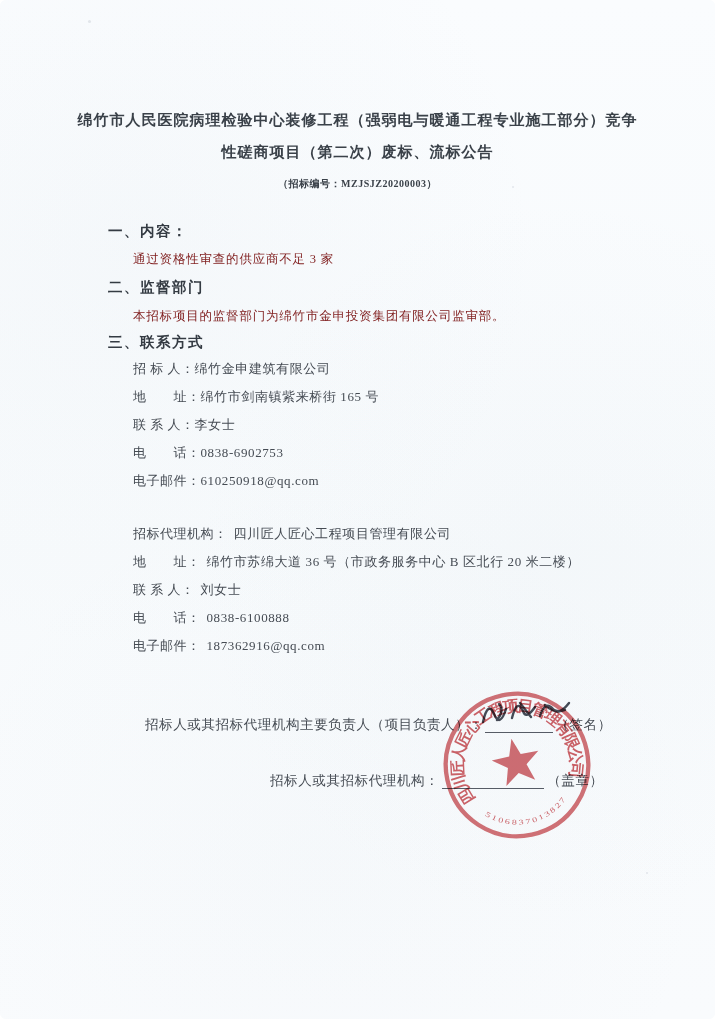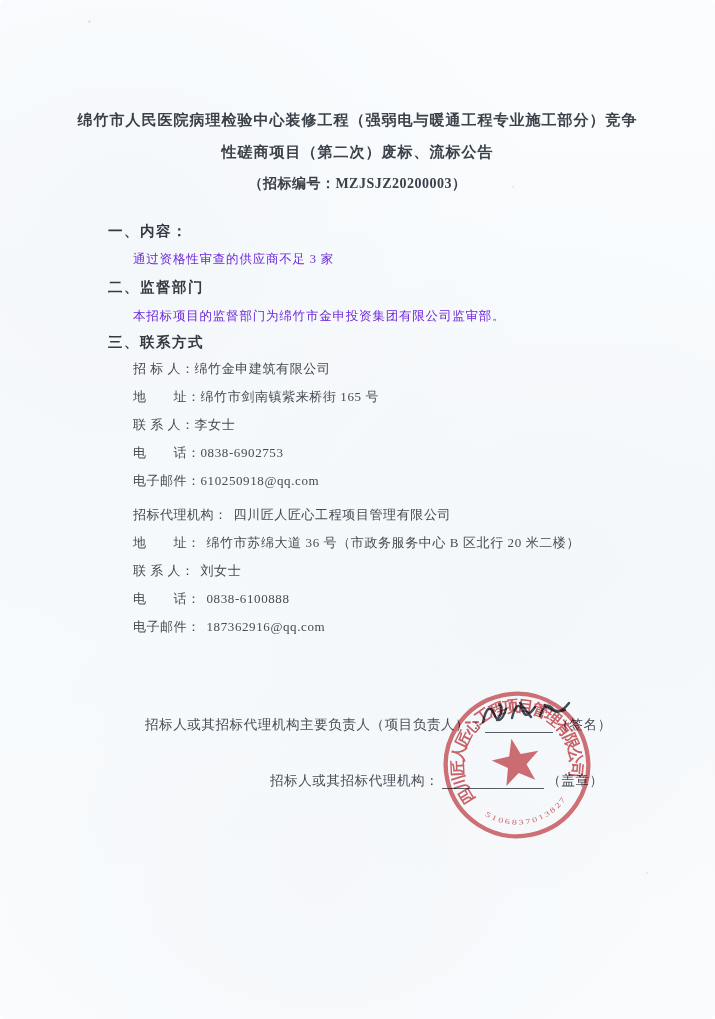--- a/index.html
+++ b/index.html
@@ -19,28 +19,28 @@
       radial-gradient(circle at 45% 85%, rgba(186,202,214,0.05), transparent 40%),
       linear-gradient(180deg,#fafcfe 0%, #f7fafc 55%, #f9fbfd 100%);
   }
   .speck { position:absolute; border-radius:50%; background:rgba(125,140,155,0.18); }
 
   .title-block {
     position:absolute; top:104px; left:40px; right:40px;
     text-align:center; font-weight:700; font-size:15px; line-height:32px;
     color:#3a4149; letter-spacing:1px;
   }
-  .title-block .tl3 { font-size:14px; letter-spacing:0.5px; }
+  .title-block .tl3 { font-size:10px; letter-spacing:0.5px; }
 
   .sec-heading {
     position:absolute; left:108px; font-size:14.5px; font-weight:700;
     color:#343b43; letter-spacing:1.5px; white-space:pre;
   }
   .sec-body {
-    position:absolute; left:133px; font-size:12.5px; color:#6d28d9;
+    position:absolute; left:133px; font-size:12.5px; color:#7f1d1d;
     letter-spacing:0.8px; white-space:pre;
   }
 
   .rows { position:absolute; left:133px; font-size:13px; color:#454b53; }
   .rows .row { height:15px; line-height:15px; margin-bottom:13px; white-space:pre; }
   .rows .lbl { white-space:pre; letter-spacing:0.5px;font-family:Liberation Serif, serif; }
   .rows .val { letter-spacing:0.6px; }
   .rows.agency .val { padding-left:6px; }
 
   .sigline {
@@ -91,21 +91,21 @@
   <div class="sec-heading" style="top:333px;">三、联系方式</div>
 
   <div class="rows tenderer" style="top:361px;">
     <div class="row"><span class="lbl">招 标 人：</span><span class="val">绵竹金申建筑有限公司</span></div>
     <div class="row"><span class="lbl">地　　址：</span><span class="val">绵竹市剑南镇紫来桥街 165 号</span></div>
     <div class="row"><span class="lbl">联 系 人：</span><span class="val">李女士</span></div>
     <div class="row"><span class="lbl">电　　话：</span><span class="val">0838-6902753</span></div>
     <div class="row"><span class="lbl">电子邮件：</span><span class="val">610250918@qq.com</span></div>
   </div>
 
-  <div class="rows agency" style="top:507px;">
+  <div class="rows agency" style="top:526px;">
     <div class="row"><span class="lbl">招标代理机构：</span><span class="val">四川匠人匠心工程项目管理有限公司</span></div>
     <div class="row"><span class="lbl">地　　址：</span><span class="val">绵竹市苏绵大道 36 号（市政务服务中心 B 区北行 20 米二楼）</span></div>
     <div class="row"><span class="lbl">联 系 人：</span><span class="val">刘女士</span></div>
     <div class="row"><span class="lbl">电　　话：</span><span class="val">0838-6100888</span></div>
     <div class="row"><span class="lbl">电子邮件：</span><span class="val">187362916@qq.com</span></div>
   </div>
 
   <div class="sigline sigline1">
     <span>招标人或其招标代理机构主要负责人（项目负责人）：</span><span class="blank"><svg class="handwriting" viewBox="0 0 104 44">
         <g fill="none" stroke="#2e3440" stroke-width="2.4" stroke-linecap="round" opacity="0.88">

